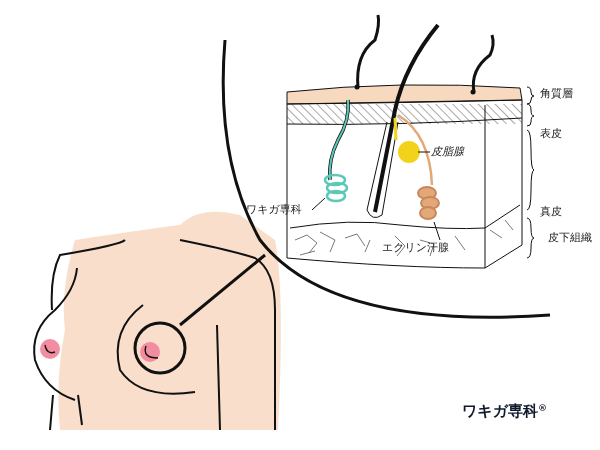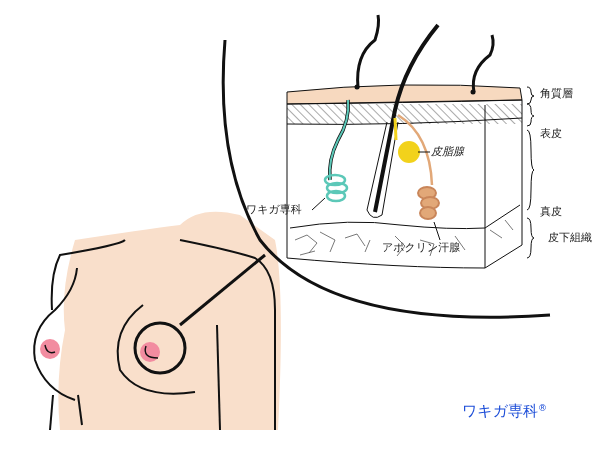--- a/index.html
+++ b/index.html
@@ -1,19 +1,19 @@
 <!DOCTYPE html>
 <html><head>
 <meta charset="utf-8">
 <style>
   html, body { margin: 0; padding: 0; background: #ffffff; }
   body { width: 600px; height: 450px; position: relative; overflow: hidden; font-family: "DejaVu Sans", "Liberation Sans", sans-serif; }
   svg.art { position: absolute; left: 0; top: 0; width: 600px; height: 450px; }
   .label { position: absolute; font-size: 11px; color: #222; white-space: nowrap; line-height: 1; text-align: right; }
-  .brand { position: absolute; left: 462px; top: 402px; font-size: 15px; font-weight: normal; color: #1d4ed8; white-space: nowrap; }
+  .brand { position: absolute; left: 462px; top: 402px; font-size: 15px; font-weight: bold; color: #0f172a; white-space: nowrap; }
   .brand sup { font-size: 9px; vertical-align: 5px; }
 </style>
 </head>
 <body>
 
 <svg class="art" viewBox="0 0 600 450">
   <defs>
     <pattern id="hatch" width="6" height="6" patternUnits="userSpaceOnUse" patternTransform="rotate(-45)">
       <line x1="0" y1="0" x2="0" y2="6" stroke="#555" stroke-width="1"></line>
     </pattern>
@@ -91,15 +91,15 @@
     </g>
   </g>
 </svg>
 
 <span class="label" style="left:540px; top:88px;">角質層</span>
 <span class="label" style="left:540px; top:128px;font-family:Liberation Serif, serif;">表皮</span>
 <span class="label" style="left:540px; top:170px;margin-top:36px;">真皮</span>
 <span class="label" style="left:524px; top:232px;margin-left:24px;">皮下組織</span>
 <span class="label" style="left:431px; top:146px;font-style:italic;">皮脂腺</span>
 <span class="label" style="left:246px; top:204px;">ワキガ専科</span>
-<span class="label" style="left:382px; top:242px;">アポクリン汗腺</span>
+<span class="label" style="left:382px; top:242px;">エクリン汗腺</span>
 
 <div class="brand"><span>ワキガ専科</span><sup>®</sup></div>
 
 </body></html>

